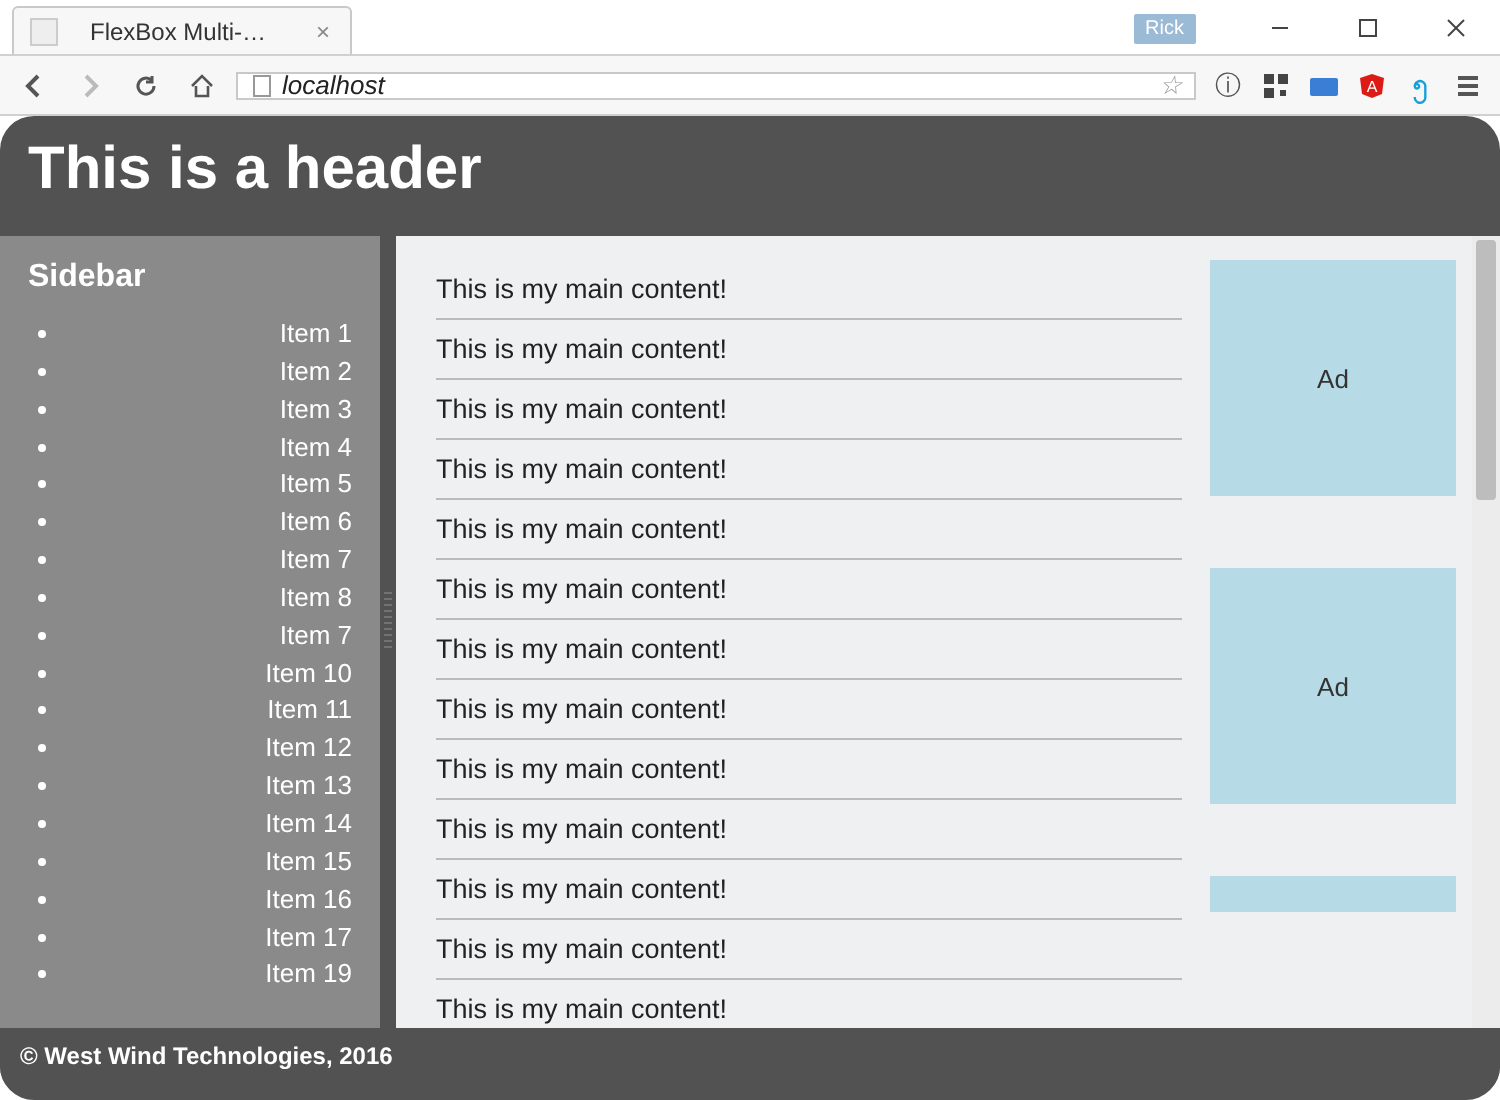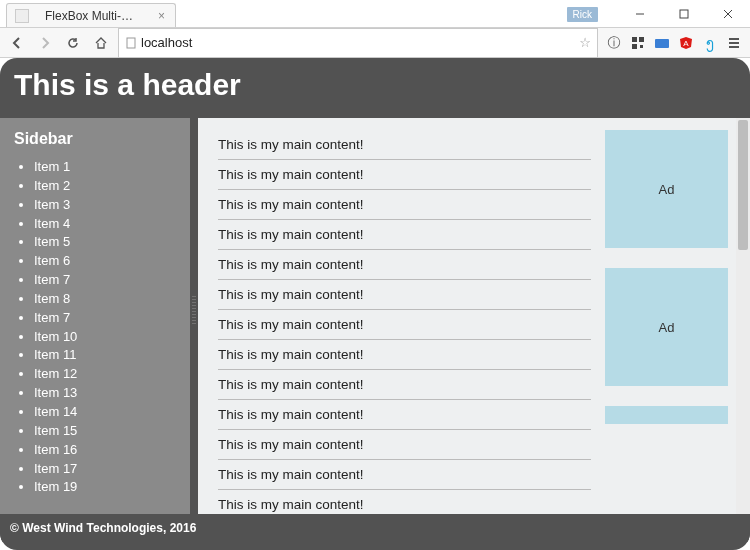--- a/index.html
+++ b/index.html
@@ -76,29 +76,30 @@
     gap: 6px;
   }
   .nav-btn {
     width: 22px; height: 22px;
     display: flex; align-items: center; justify-content: center;
     color: #555;
     border-radius: 2px;
   }
   .url-box {
     flex: 1;
-    height: 30px;
+    height: 14px;
     border: 1px solid #c9c9c9;
     background: #fff;
     display: flex;
     align-items: center;
     padding: 0 6px;
     font-size: 13px;
     gap: 4px;
     overflow: hidden;
+    font-style: italic;
   }
   .url-box .host { color: #222; }
   .url-box .rest { color: #9a9a9a; white-space: nowrap; overflow: hidden; text-overflow: ellipsis; }
   .url-right {
     margin-left: auto;
     display: flex;
     gap: 6px;
     align-items: center;
   }
   .ext-icons {
@@ -132,21 +133,21 @@
   .sidebar {
     width: 190px;
     background: #8a8a8a;
     color: #fff;
     padding: 12px 14px;
     font-size: 13px;
     overflow: hidden;
   }
   .sidebar h3 { font-size: 16px; font-weight: 700; margin-bottom: 10px; }
   .sidebar ul { list-style: disc; padding-left: 20px; }
-  .sidebar li { line-height: 1.45; }
+  .sidebar li { line-height: 1.45; text-align: right; }
   .splitter {
     width: 8px;
     background: #525252;
     position: relative;
   }
   .splitter::after {
     content: "";
     position: absolute;
     left: 2px; right: 2px;
     top: 45%; height: 30px;
@@ -169,21 +170,21 @@
     font-size: 13.5px;
     color: #222;
     border-bottom: 1px solid #bbb;
     padding: 7px 0;
   }
   .ad-col {
     width: 135px;
     padding: 12px 8px 4px 4px;
     display: flex;
     flex-direction: column;
-    gap: 20px;
+    gap: 36px;
   }
   .ad-box {
     background: #b6dbe6;
     height: 118px;
     display: flex;
     align-items: center;
     justify-content: center;
     font-size: 13px;
     color: #333;
   }

